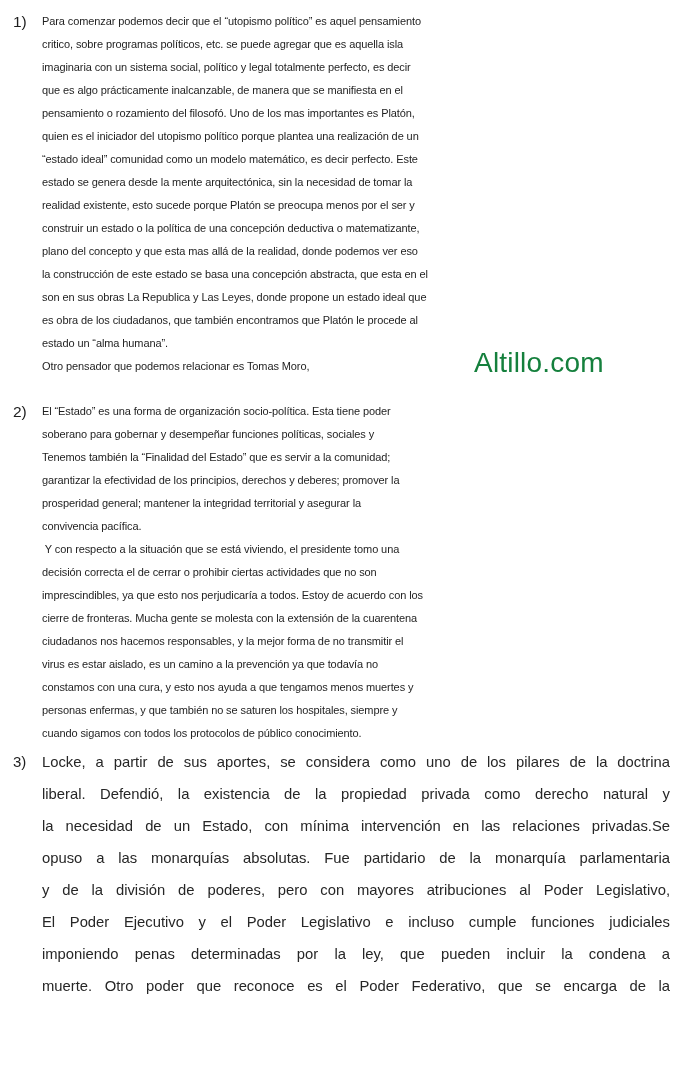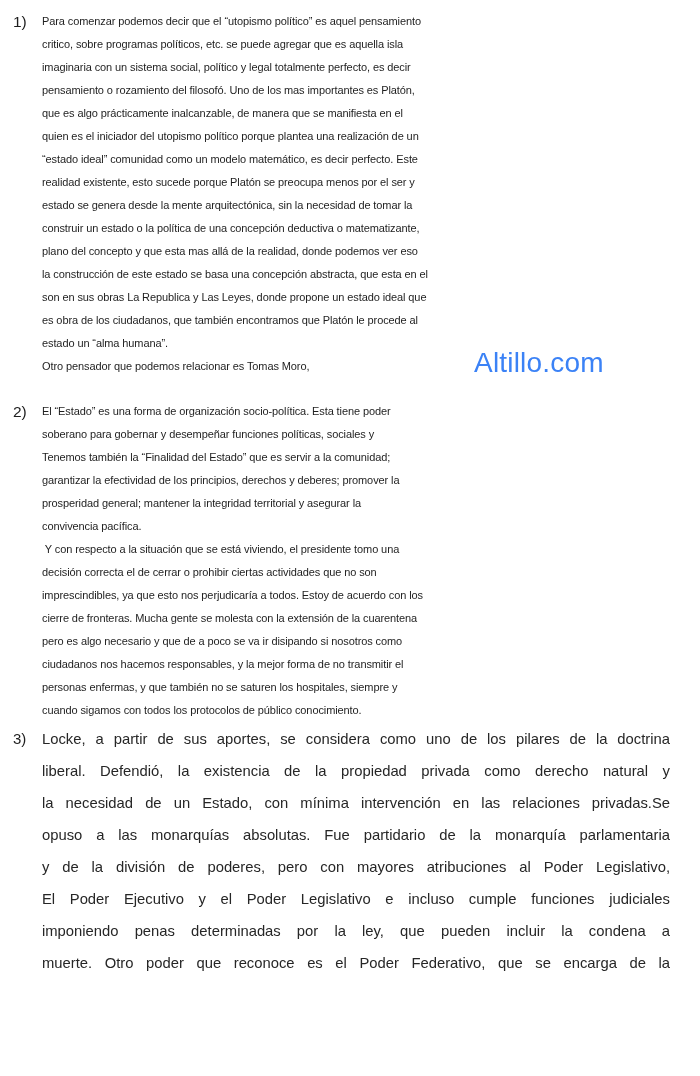--- a/index.html
+++ b/index.html
@@ -46,41 +46,41 @@
     text-align-last: justify;
     letter-spacing: 0;
     color: #262626;
   }
   .watermark {
     position: absolute;
     left: 474px;
     top: 349px;
     font-size: 28px;
     line-height: 28px;
-    color: #3b82f6;
+    color: #15803d;
     letter-spacing: 0.2px;
   }
 </style>
 </head>
 <body>
 
 <div class="doc">
 
   <section class="item item-1">
     <span class="num">1)</span>
     <div class="lines">
         <div class="line">Para comenzar podemos decir que el “utopismo político” es aquel pensamiento</div>
         <div class="line">critico, sobre programas políticos, etc. se puede agregar que es aquella isla</div>
         <div class="line">imaginaria con un sistema social, político y legal totalmente perfecto, es decir</div>
+        <div class="line">que es algo prácticamente inalcanzable, de manera que se manifiesta en el</div>
         <div class="line">pensamiento o rozamiento del filosofó. Uno de los mas importantes es Platón,</div>
-        <div class="line">que es algo prácticamente inalcanzable, de manera que se manifiesta en el</div>
         <div class="line">quien es el iniciador del utopismo político porque plantea una realización de un</div>
         <div class="line">“estado ideal” comunidad como un modelo matemático, es decir perfecto. Este</div>
+        <div class="line">estado se genera desde la mente arquitectónica, sin la necesidad de tomar la</div>
         <div class="line">realidad existente, esto sucede porque Platón se preocupa menos por el ser y</div>
-        <div class="line">estado se genera desde la mente arquitectónica, sin la necesidad de tomar la</div>
         <div class="line">construir un estado o la política de una concepción deductiva o matematizante,</div>
         <div class="line">plano del concepto y que esta mas allá de la realidad, donde podemos ver eso</div>
         <div class="line">la construcción de este estado se basa una concepción abstracta, que esta en el</div>
         <div class="line">son en sus obras La Republica y Las Leyes, donde propone un estado ideal que</div>
         <div class="line">es obra de los ciudadanos, que también encontramos que Platón le procede al</div>
         <div class="line">estado un “alma humana”.</div>
         <div class="line">Otro pensador que podemos relacionar es Tomas Moro,</div>
       </div>
   </section>
 
@@ -90,22 +90,23 @@
         <div class="line">El “Estado” es una forma de organización socio-política. Esta tiene poder</div>
         <div class="line">soberano para gobernar y desempeñar funciones políticas, sociales y</div>
         <div class="line">Tenemos también la “Finalidad del Estado” que es servir a la comunidad;</div>
         <div class="line">garantizar la efectividad de los principios, derechos y deberes; promover la</div>
         <div class="line">prosperidad general; mantener la integridad territorial y asegurar la</div>
         <div class="line">convivencia pacífica.</div>
         <div class="line"> Y con respecto a la situación que se está viviendo, el presidente tomo una</div>
         <div class="line">decisión correcta el de cerrar o prohibir ciertas actividades que no son</div>
         <div class="line">imprescindibles, ya que esto nos perjudicaría a todos. Estoy de acuerdo con los</div>
         <div class="line">cierre de fronteras. Mucha gente se molesta con la extensión de la cuarentena</div>
-        <div class="line">pero es algo necesario y que de a poco se va ir disipando si nosotros como</div>
         <div class="line">ciudadanos nos hacemos responsables, y la mejor forma de no transmitir el</div>
+        <div class="line">virus es estar aislado, es un camino a la prevención ya que todavía no</div>
+        <div class="line">constamos con una cura, y esto nos ayuda a que tengamos menos muertes y</div>
         <div class="line">personas enfermas, y que también no se saturen los hospitales, siempre y</div>
         <div class="line">cuando sigamos con todos los protocolos de público conocimiento.</div>
       </div>
   </section>
 
   <section class="item item-3">
     <span class="num">3)</span>
     <div class="lines">
         <div class="line">Locke, a partir de sus aportes, se considera como uno de los pilares de la doctrina</div>
         <div class="line">liberal. Defendió, la existencia de la propiedad privada como derecho natural y</div>

